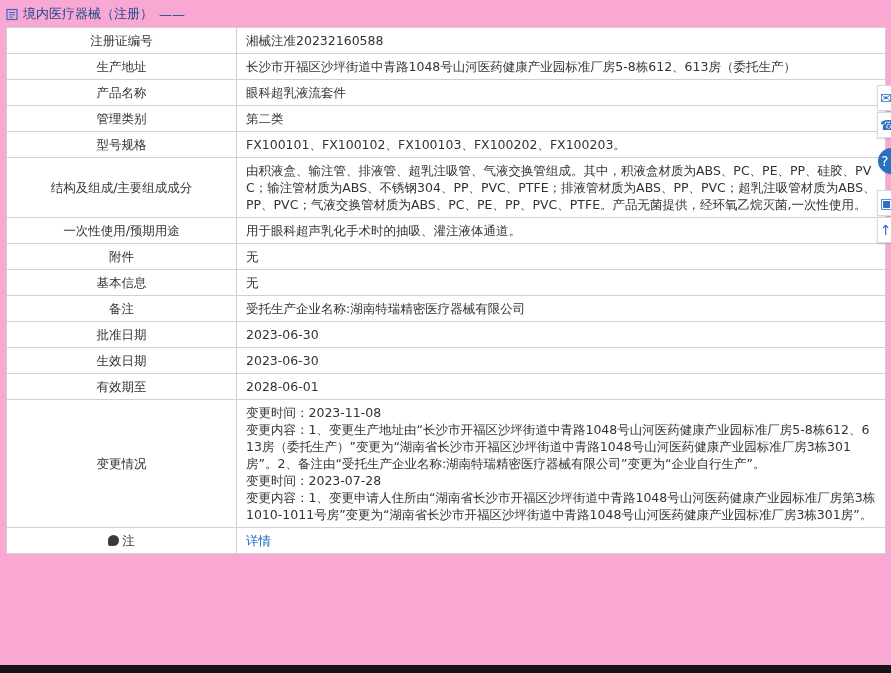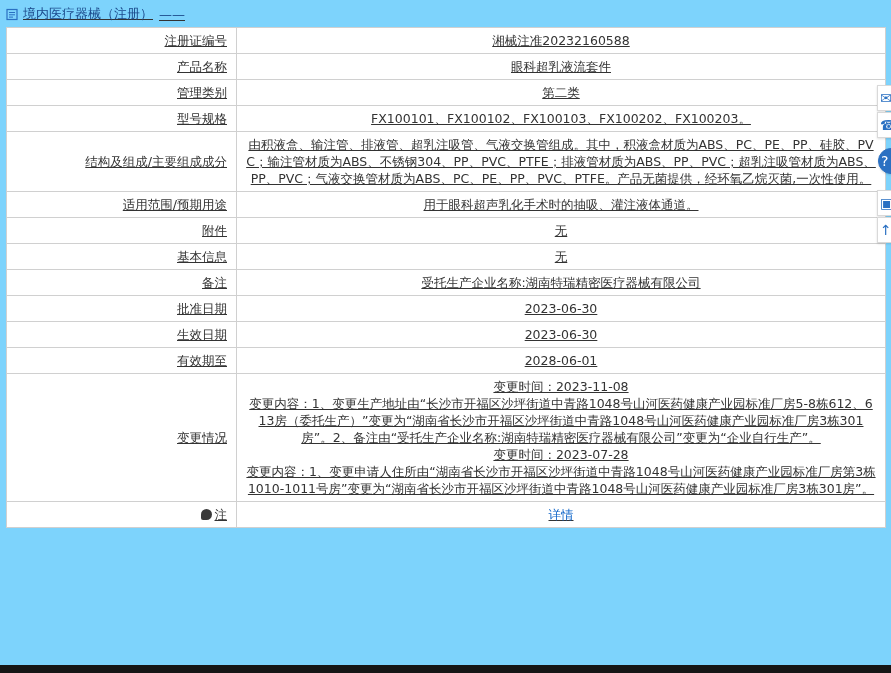--- a/index.html
+++ b/index.html
@@ -5,23 +5,22 @@
   * { box-sizing: border-box; }
   html,body { margin:0; padding:0; }
   body {
     font-family: "DejaVu Sans", "Liberation Sans", sans-serif;
     background:#e8e8e8;
     color:#333;
   }
   .page {
     position:relative;
     width:891px; height:673px;
-    background:#7dd3fc;
+    background:#f9a8d4;
     overflow:hidden;
-    text-decoration:underline;
   }
   .header {
     display:flex; align-items:center;
     padding:5px 0 4px 6px;
     font-size:13px;
     white-space:nowrap;
   }
   .header .doc-icon { display:inline-flex; margin-right:4px; }
   .header .t1 { color:#1b4a8b; }
   .header .sep { color:#1b4a8b; margin:0 6px; }
@@ -36,25 +35,25 @@
   }
   .info-table td {
     border:1px solid #d0d0d0;
     padding:4px 9px;
     line-height:17px;
     vertical-align:middle;
     word-break:break-all;
   }
   td.label {
     width:230px;
-    text-align:right;
+    text-align:center;
     color:#333;
     background:#fff;
   }
-  td.value { text-align:center; color:#333; }
+  td.value { text-align:left; color:#333; }
   td.value.pre { white-space:pre-line; }
   .empty-cell { min-height:17px; }
   a.link { color:#0d64c8; text-decoration:none; cursor:pointer; }
   .note-dot {
     display:inline-block;
     width:11px; height:11px;
     background:#3a3a3a;
     border-radius:50% 50% 50% 2px;
     margin-right:3px;
     vertical-align:-1px;
@@ -111,37 +110,41 @@
     <span class="sep">——</span>
   </div>
 
   <table class="info-table">
     <tbody>
       <tr>
         <td class="label">注册证编号</td>
         <td class="value">湘械注准20232160588</td>
       </tr>
       <tr>
+        <td class="label">生产地址</td>
+        <td class="value">长沙市开福区沙坪街道中青路1048号山河医药健康产业园标准厂房5-8栋612、613房（委托生产）</td>
+      </tr>
+      <tr>
         <td class="label">产品名称</td>
         <td class="value">眼科超乳液流套件</td>
       </tr>
       <tr>
         <td class="label">管理类别</td>
         <td class="value">第二类</td>
       </tr>
       <tr>
         <td class="label">型号规格</td>
         <td class="value">FX100101、FX100102、FX100103、FX100202、FX100203。</td>
       </tr>
       <tr>
         <td class="label">结构及组成/主要组成成分</td>
         <td class="value">由积液盒、输注管、排液管、超乳注吸管、气液交换管组成。其中，积液盒材质为ABS、PC、PE、PP、硅胶、PVC；输注管材质为ABS、不锈钢304、PP、PVC、PTFE；排液管材质为ABS、PP、PVC；超乳注吸管材质为ABS、PP、PVC；气液交换管材质为ABS、PC、PE、PP、PVC、PTFE。产品无菌提供，经环氧乙烷灭菌,一次性使用。</td>
       </tr>
       <tr>
-        <td class="label">适用范围/预期用途</td>
+        <td class="label">一次性使用/预期用途</td>
         <td class="value">用于眼科超声乳化手术时的抽吸、灌注液体通道。</td>
       </tr>
       <tr>
         <td class="label">附件</td>
         <td class="value">无</td>
       </tr>
       <tr>
         <td class="label">基本信息</td>
         <td class="value">无</td>
       </tr>

